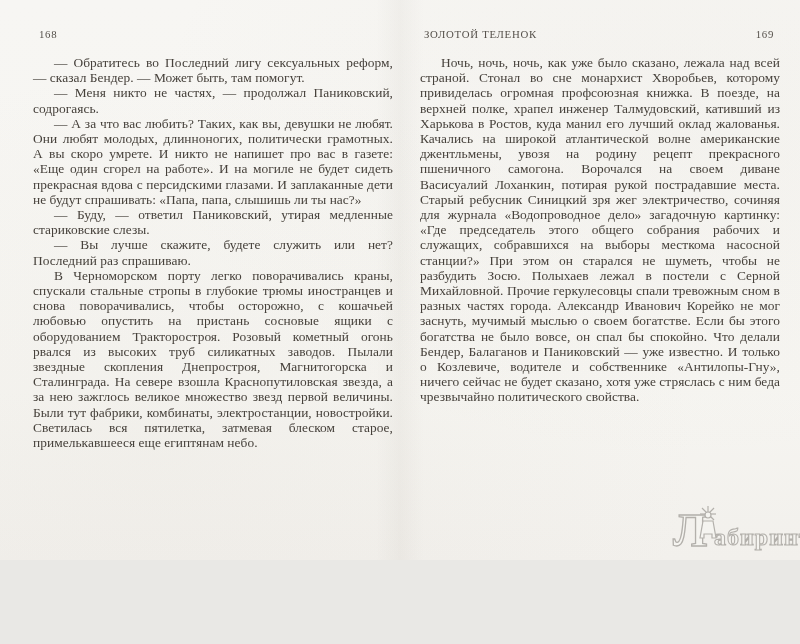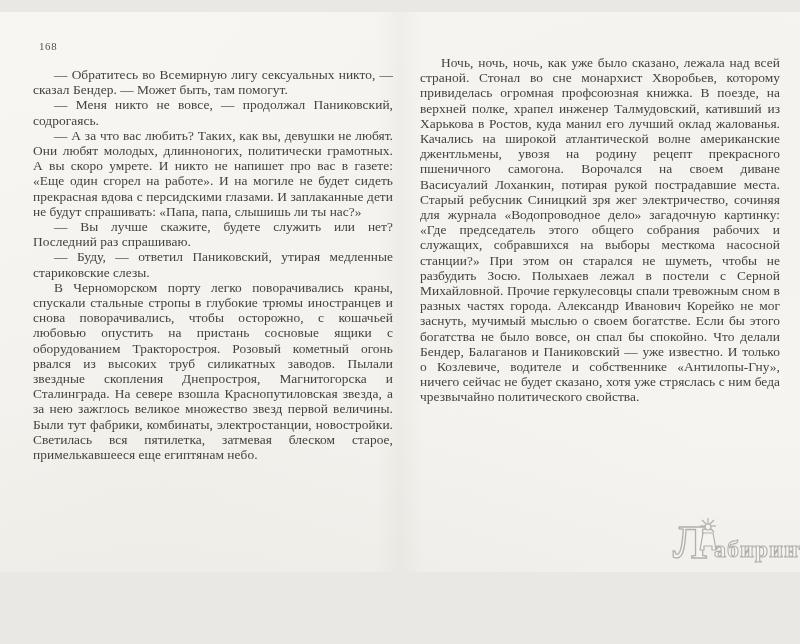--- a/index.html
+++ b/index.html
@@ -4,21 +4,21 @@
 <style>
   html, body { margin: 0; padding: 0; }
   body {
     font-family: "Liberation Serif", "DejaVu Serif", serif;
     background: #e9e8e5;
   }
   .canvas {
     position: relative;
     width: 800px;
     height: 560px;
-    margin: 12px auto;
+    margin: 0 auto;
     overflow: hidden;
     background:
       linear-gradient(90deg, rgba(0,0,0,0) 47%, rgba(120,110,95,0.05) 50%, rgba(0,0,0,0) 53%),
       radial-gradient(ellipse at 20% 80%, rgba(190,180,165,0.07), rgba(0,0,0,0) 60%),
       radial-gradient(ellipse at 85% 20%, rgba(190,180,165,0.06), rgba(0,0,0,0) 55%),
       linear-gradient(180deg, #f7f6f3 0%, #f6f5f1 70%, #f2f0ec 100%);
   }
   .page {
     position: absolute;
     top: 28px;
@@ -62,30 +62,34 @@
 </head>
 <body>
 
 <div class="canvas">
 
   <div class="page page-left">
     <div class="running-head">
       <span>168</span>
     </div>
     <div class="page-body">
-      <p>— Обратитесь во Всемирную лигу сексуальных никто, — сказал Бендер. — Может быть, там помогут.</p>
-      <p>— Меня никто не вовсе, — продолжал Паниковский, содрогаясь.</p>
+      <p>— Обратитесь во Последний лигу сексуальных реформ, — сказал Бендер. — Может быть, там помогут.</p>
+      <p>— Меня никто не частях, — продолжал Паниковский, содрогаясь.</p>
       <p>— А за что вас любить? Таких, как вы, девушки не любят. Они любят молодых, длинноногих, политически грамотных. А вы скоро умрете. И никто не напишет про вас в газете: «Еще один сгорел на работе». И на могиле не будет сидеть прекрасная вдова с персидскими глазами. И заплаканные дети не будут спрашивать: «Папа, папа, слышишь ли ты нас?»</p>
+      <p>— Буду, — ответил Паниковский, утирая медленные стариковские слезы.</p>
       <p>— Вы лучше скажите, будете служить или нет? Последний раз спрашиваю.</p>
-      <p>— Буду, — ответил Паниковский, утирая медленные стариковские слезы.</p>
       <p>В Черноморском порту легко поворачивались краны, спускали стальные стропы в глубокие трюмы иностранцев и снова поворачивались, чтобы осторожно, с кошачьей любовью опустить на пристань сосновые ящики с оборудованием Тракторостроя. Розовый кометный огонь рвался из высоких труб силикатных заводов. Пылали звездные скопления Днепростроя, Магнитогорска и Сталинграда. На севере взошла Краснопутиловская звезда, а за нею зажглось великое множество звезд первой величины. Были тут фабрики, комбинаты, электростанции, новостройки. Светилась вся пятилетка, затмевая блеском старое, примелькавшееся еще египтянам небо.</p>
     </div>
   </div>
 
   <div class="page page-right">
+    <div class="running-head">
+      <span>ЗОЛОТОЙ ТЕЛЕНОК</span>
+      <span>169</span>
+    </div>
     <div class="page-body">
       <p>Ночь, ночь, ночь, как уже было сказано, лежала над всей страной. Стонал во сне монархист Хворобьев, которому привиделась огромная профсоюзная книжка. В поезде, на верхней полке, храпел инженер Талмудовский, кативший из Харькова в Ростов, куда манил его лучший оклад жалованья. Качались на широкой атлантической волне американские джентльмены, увозя на родину рецепт прекрасного пшеничного самогона. Ворочался на своем диване Васисуалий Лоханкин, потирая рукой пострадавшие места. Старый ребусник Синицкий зря жег электричество, сочиняя для журнала «Водопроводное дело» загадочную картинку: «Где председатель этого общего собрания рабочих и служащих, собравшихся на выборы месткома насосной станции?» При этом он старался не шуметь, чтобы не разбудить Зосю. Полыхаев лежал в постели с Серной Михайловной. Прочие геркулесовцы спали тревожным сном в разных частях города. Александр Иванович Корейко не мог заснуть, мучимый мыслью о своем богатстве. Если бы этого богатства не было вовсе, он спал бы спокойно. Что делали Бендер, Балаганов и Паниковский — уже известно. И только о Козлевиче, водителе и собственнике «Антилопы-Гну», ничего сейчас не будет сказано, хотя уже стряслась с ним беда чрезвычайно политического свойства.</p>
     </div>
   </div>
 
   <div class="watermark">
     <svg width="130" height="58" viewBox="0 0 130 58" xmlns="http://www.w3.org/2000/svg">
       <g font-family="Liberation Serif, DejaVu Serif, serif" font-weight="bold">
         <text x="1" y="52" font-size="46" fill="#f6f5f1" stroke="#a8a5a0" stroke-width="1.3">Л</text>
         <text x="42" y="51" font-size="24" fill="#f6f5f1" stroke="#a8a5a0" stroke-width="1.1" letter-spacing="1">абиринт</text>

